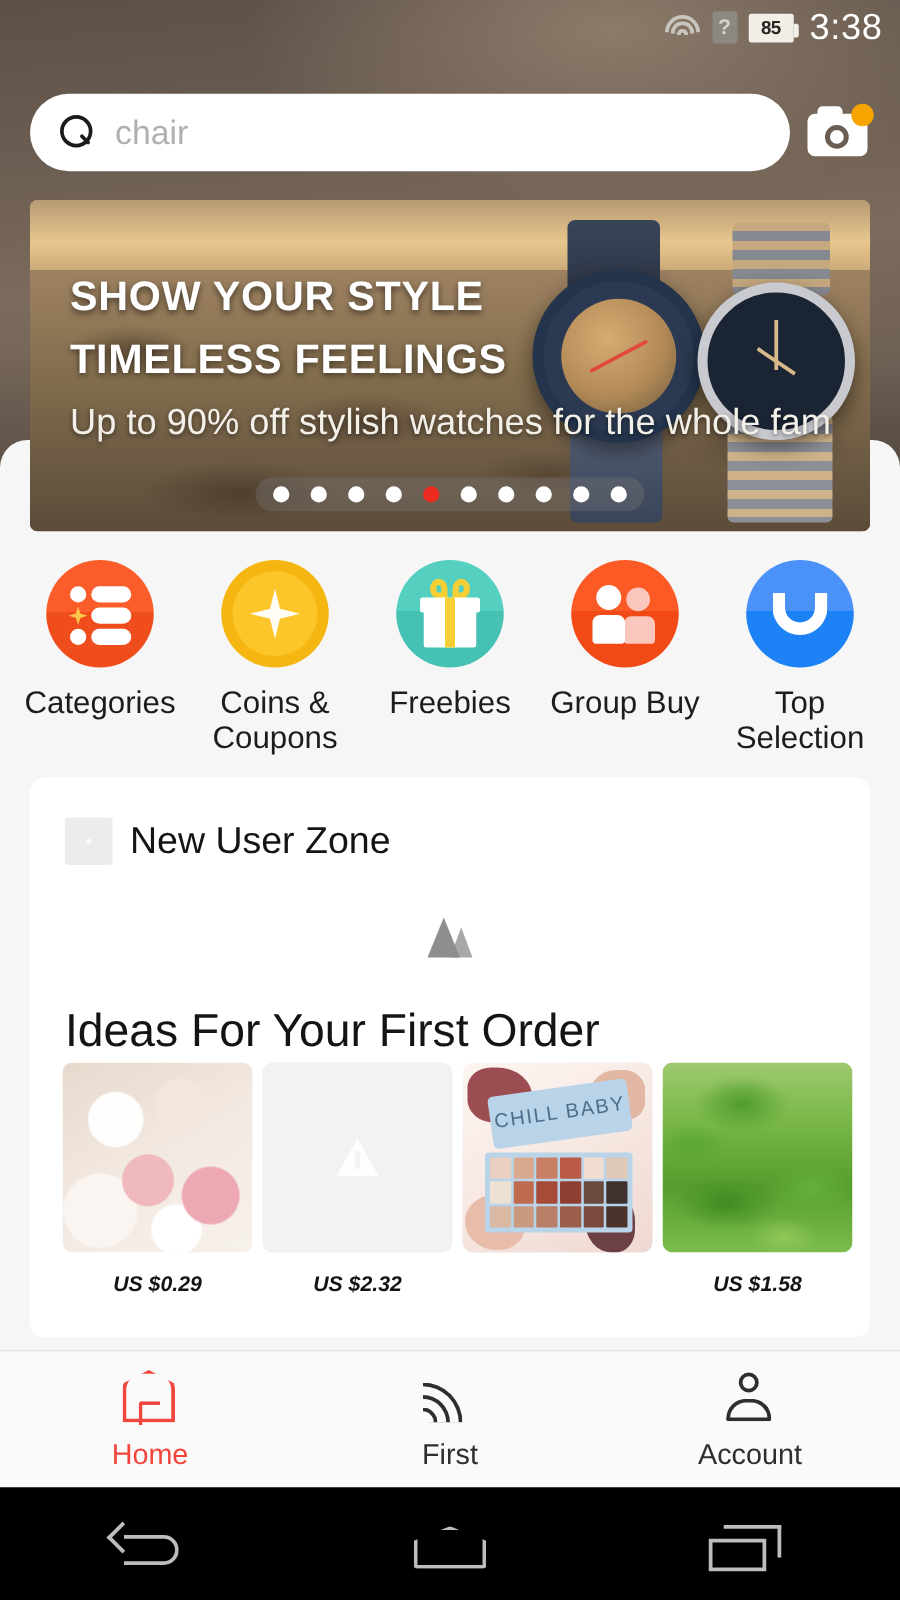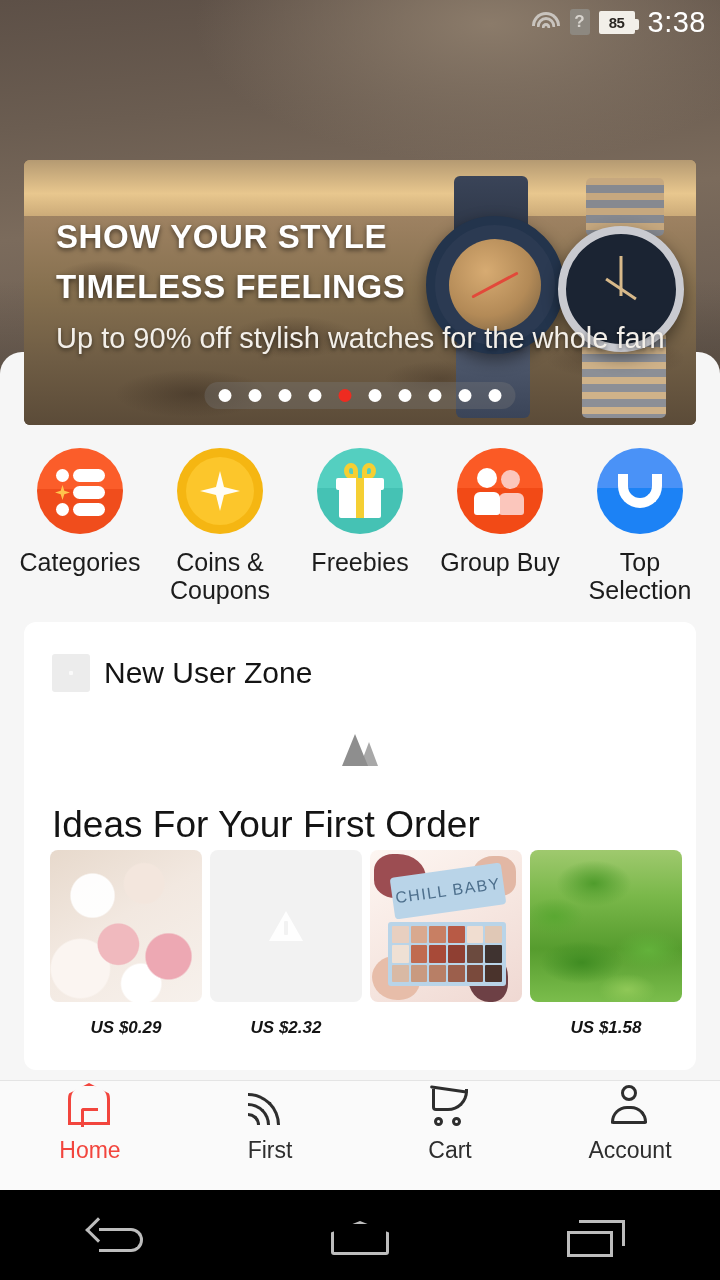--- a/index.html
+++ b/index.html
@@ -344,21 +344,21 @@
       radial-gradient(ellipse 58px 30px at 34% 74%, #3f8c22 0%, rgba(63,140,34,0) 72%),
       radial-gradient(ellipse 46px 28px at 78% 66%, #63b23b 0%, rgba(99,178,59,0) 72%),
       radial-gradient(ellipse 40px 22px at 64% 92%, #8fc857 0%, rgba(143,200,87,0) 72%),
       linear-gradient(to bottom, #9fc96e 0%, #7ab84a 30%, #569c2e 65%, #7bbd4c 100%);
   }
 
   
   .bottomnav {
     position: absolute; left: 0; bottom: 90px; width: 720px; height: 110px;
     background: #fafafa; border-top: 1px solid #e4e4e4;
-    display: flex; z-index: 20;
+    display: flex; align-items: center; z-index: 20;
   }
   .navitem { flex: 1; display: flex; flex-direction: column; align-items: center; gap: 8px; }
   .navlabel { font-size: 23px; color: #2e2e2e; }
   .navlabel.active { color: #f2453d; }
   .navico { width: 52px; height: 48px; position: relative; }
   
   .ico-home .roof {
     position: absolute; left: 4px; top: 2px; width: 42px; height: 42px;
     border: 3px solid #f2453d; border-radius: 16px 16px 0 0;
     clip-path: polygon(0 26%, 50% 0, 100% 26%, 100% 100%, 0 100%);
@@ -442,20 +442,32 @@
         <i class="a2"></i>
         <i class="a3"></i>
     </div>
     <div class="sim-icon">?</div>
     <div class="battery">
       <span>85</span>
     </div>
     <div class="clock">3:38</div>
   </div>
 
+  <div class="search-row">
+    <div class="search-box">
+      <span class="search-glyph"></span>
+      <span class="search-text">chair</span>
+    </div>
+    <div class="camera-btn">
+      <span class="cam-bump"></span>
+      <span class="cam-body"></span>
+      <span class="cam-lens"></span>
+      <span class="cam-dot"></span>
+    </div>
+  </div>
 
   <div class="banner">
     <div class="banner-sky"></div>
     <div class="banner-sand"></div>
     <div class="watch-group">
       <span class="strap-top"></span>
       <span class="strap-bot"></span>
       <span class="band-b2"></span>
       <span class="band-b"></span>
       <span class="watch-a"></span>
@@ -595,29 +607,20 @@
     </div>
     <div class="navitem">
       <span class="navico ico-feed">
         <i class="f1"></i>
           <i class="f2"></i>
           <i class="f3"></i>
       </span>
       <span class="navlabel">First</span>
     </div>
     <div class="navitem">
-      <span class="navico ico-cart">
-        <span class="handle"></span>
-          <span class="basket"></span>
-          <span class="w1"></span>
-          <span class="w2"></span>
-      </span>
-      <span class="navlabel">Cart</span>
-    </div>
-    <div class="navitem">
       <span class="navico ico-acc">
         <span class="head"></span>
           <span class="body"></span>
       </span>
       <span class="navlabel">Account</span>
     </div>
   </div>
 
   <div class="sysnav">
     <div class="sysbtn sys-back">

